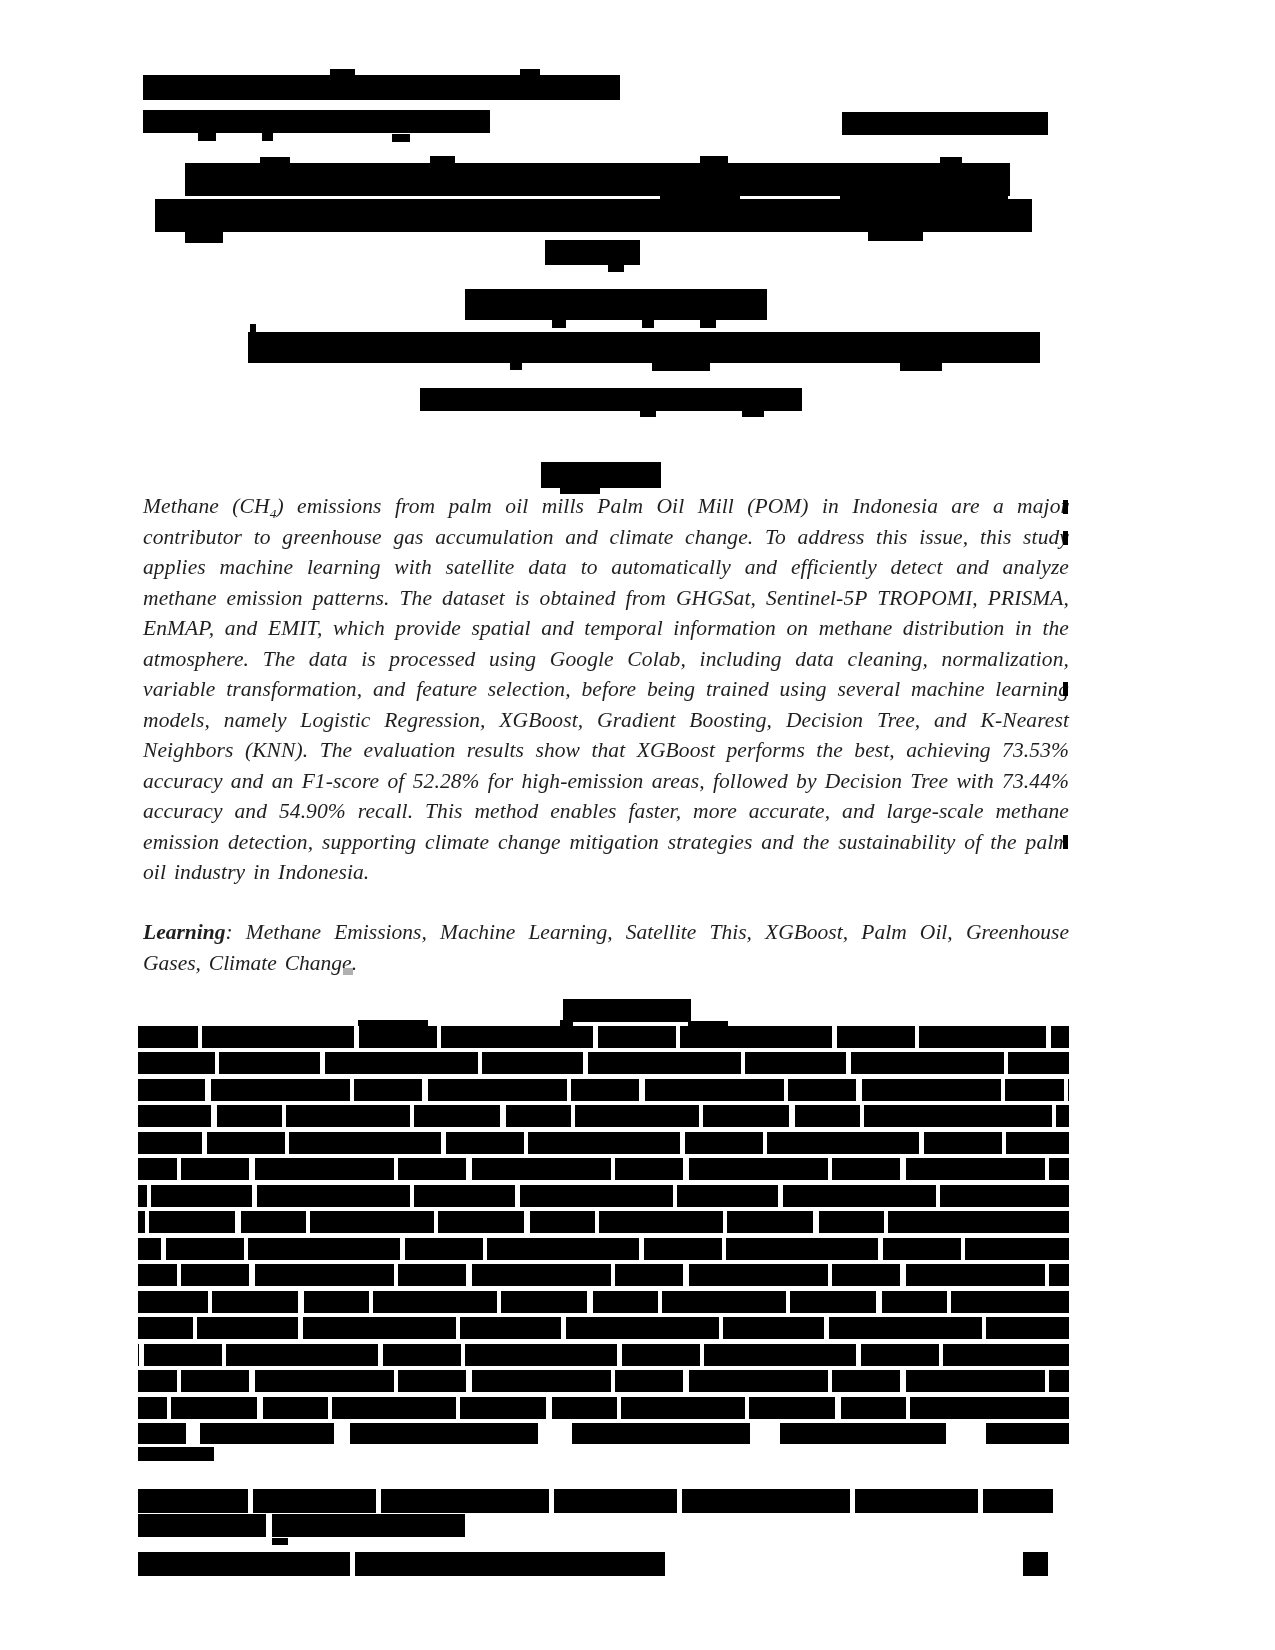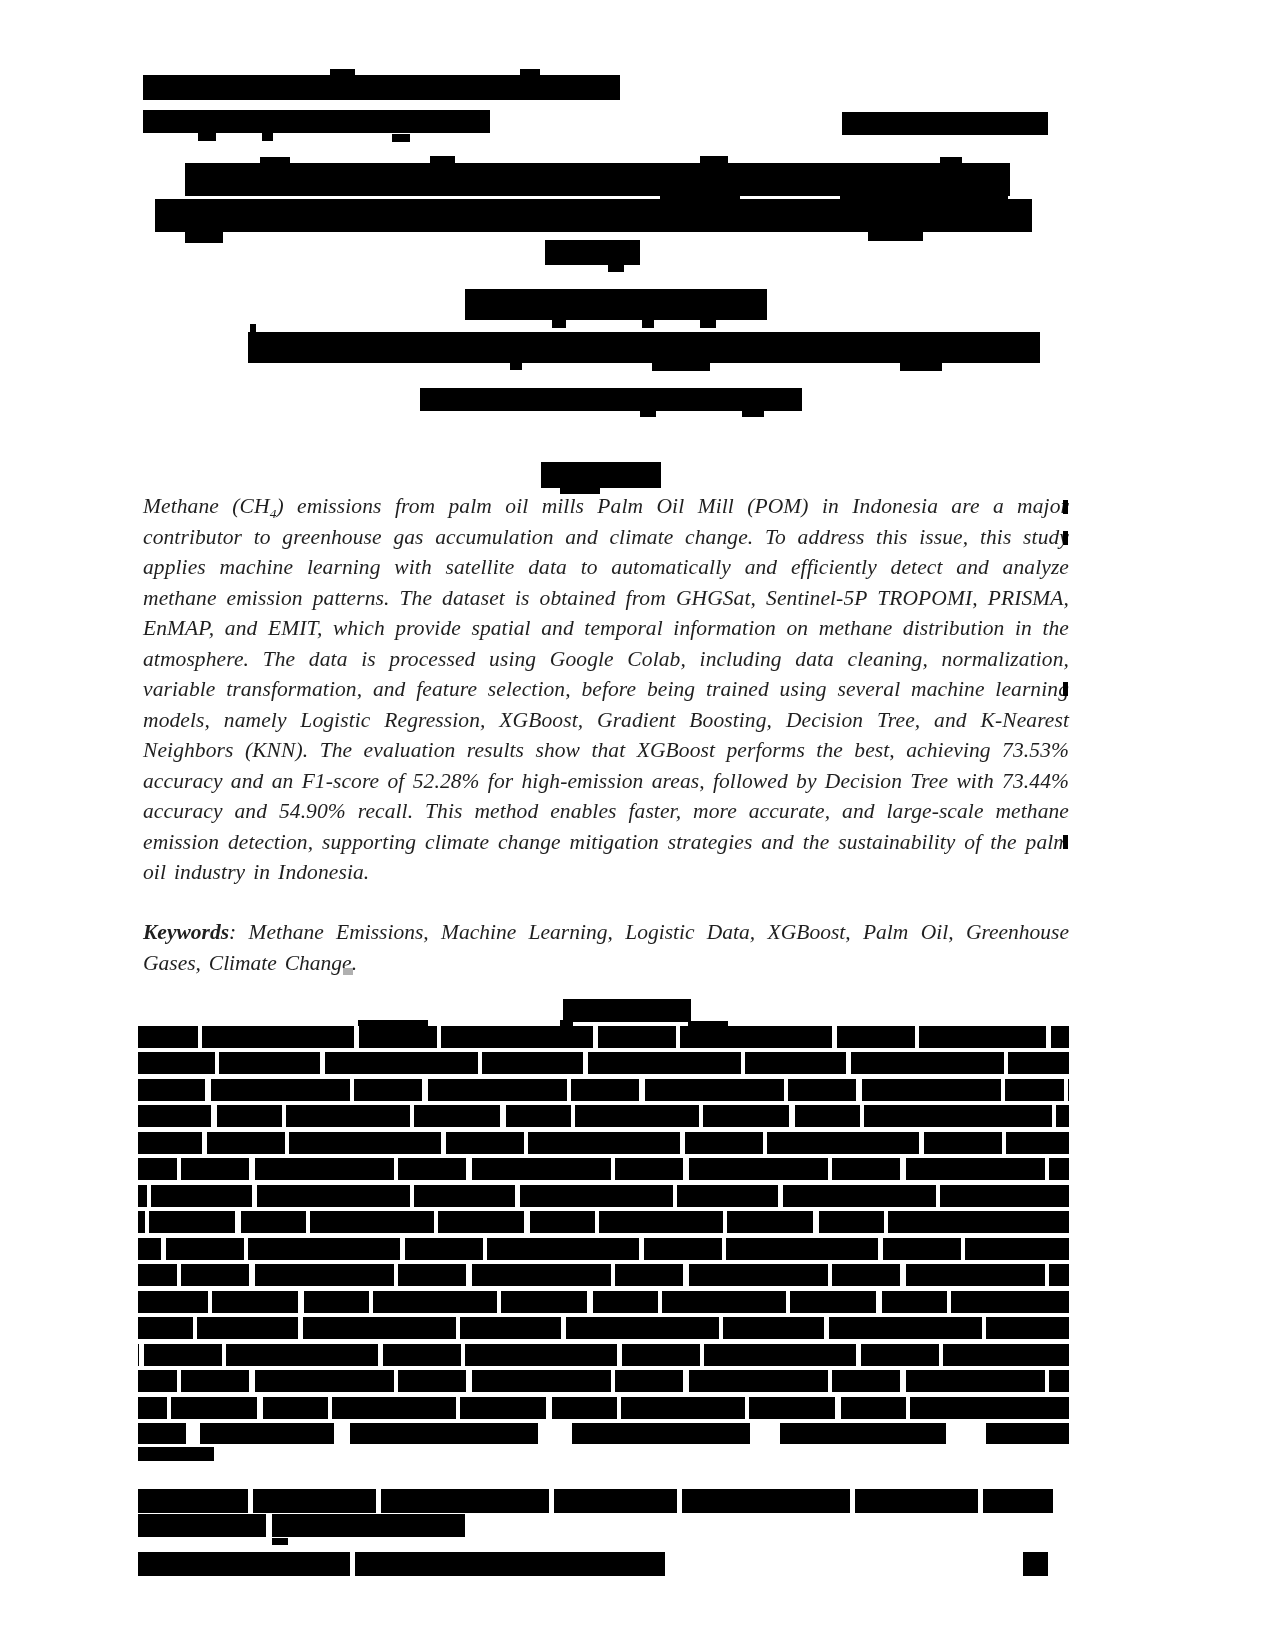--- a/index.html
+++ b/index.html
@@ -112,21 +112,21 @@
   <div class="bar" style="left:541px;top:462px;width:120px;height:26px;"></div>
   <div class="mark" style="left:560px;top:487px;width:40px;height:7px;"></div>
 
   <p class="abstract"><span>Methane (CH</span><sub>4</sub><span>) emissions from palm oil mills Palm Oil Mill (POM) in Indonesia are a major contributor to greenhouse gas accumulation and climate change. To address this issue, this study applies machine learning with satellite data to automatically and efficiently detect and analyze methane emission patterns. The dataset is obtained from GHGSat, Sentinel-5P TROPOMI, PRISMA, EnMAP, and EMIT, which provide spatial and temporal information on methane distribution in the atmosphere. The data is processed using Google Colab, including data cleaning, normalization, variable transformation, and feature selection, before being trained using several machine learning models, namely Logistic Regression, XGBoost, Gradient Boosting, Decision Tree, and K-Nearest Neighbors (KNN). The evaluation results show that XGBoost performs the best, achieving 73.53% accuracy and an F1-score of 52.28% for high-emission areas, followed by Decision Tree with 73.44% accuracy and 54.90% recall. This method enables faster, more accurate, and large-scale methane emission detection, supporting climate change mitigation strategies and the sustainability of the palm oil industry in Indonesia.</span></p>
 
   <div class="mark" style="left:1063px;top:500px;width:5px;height:14px;"></div>
   <div class="mark" style="left:1063px;top:531px;width:5px;height:14px;"></div>
   <div class="mark" style="left:1063px;top:682px;width:5px;height:14px;"></div>
   <div class="mark" style="left:1063px;top:835px;width:5px;height:14px;"></div>
 
-  <p class="keywords"><span class="kw-label">Keywords</span><span>: Methane Emissions, Machine Learning, Logistic Data, XGBoost, Palm Oil, Greenhouse Gases, Climate Change.</span></p>
+  <p class="keywords"><span class="kw-label">Learning</span><span>: Methane Emissions, Machine Learning, Satellite This, XGBoost, Palm Oil, Greenhouse Gases, Climate Change.</span></p>
   <div class="mark gray" style="left:343px;top:968px;width:10px;height:7px;"></div>
 
   <div class="bar" style="left:563px;top:999px;width:128px;height:23px;"></div>
   <div class="mark" style="left:560px;top:1020px;width:13px;height:6px;"></div>
   <div class="mark" style="left:358px;top:1020px;width:70px;height:7px;"></div>
   <div class="mark" style="left:688px;top:1021px;width:40px;height:6px;"></div>
 
   <div id="body-block">
     <div class="rl pa" style="top:1026px;"></div>
     <div class="rl pb" style="top:1052px;"></div>

